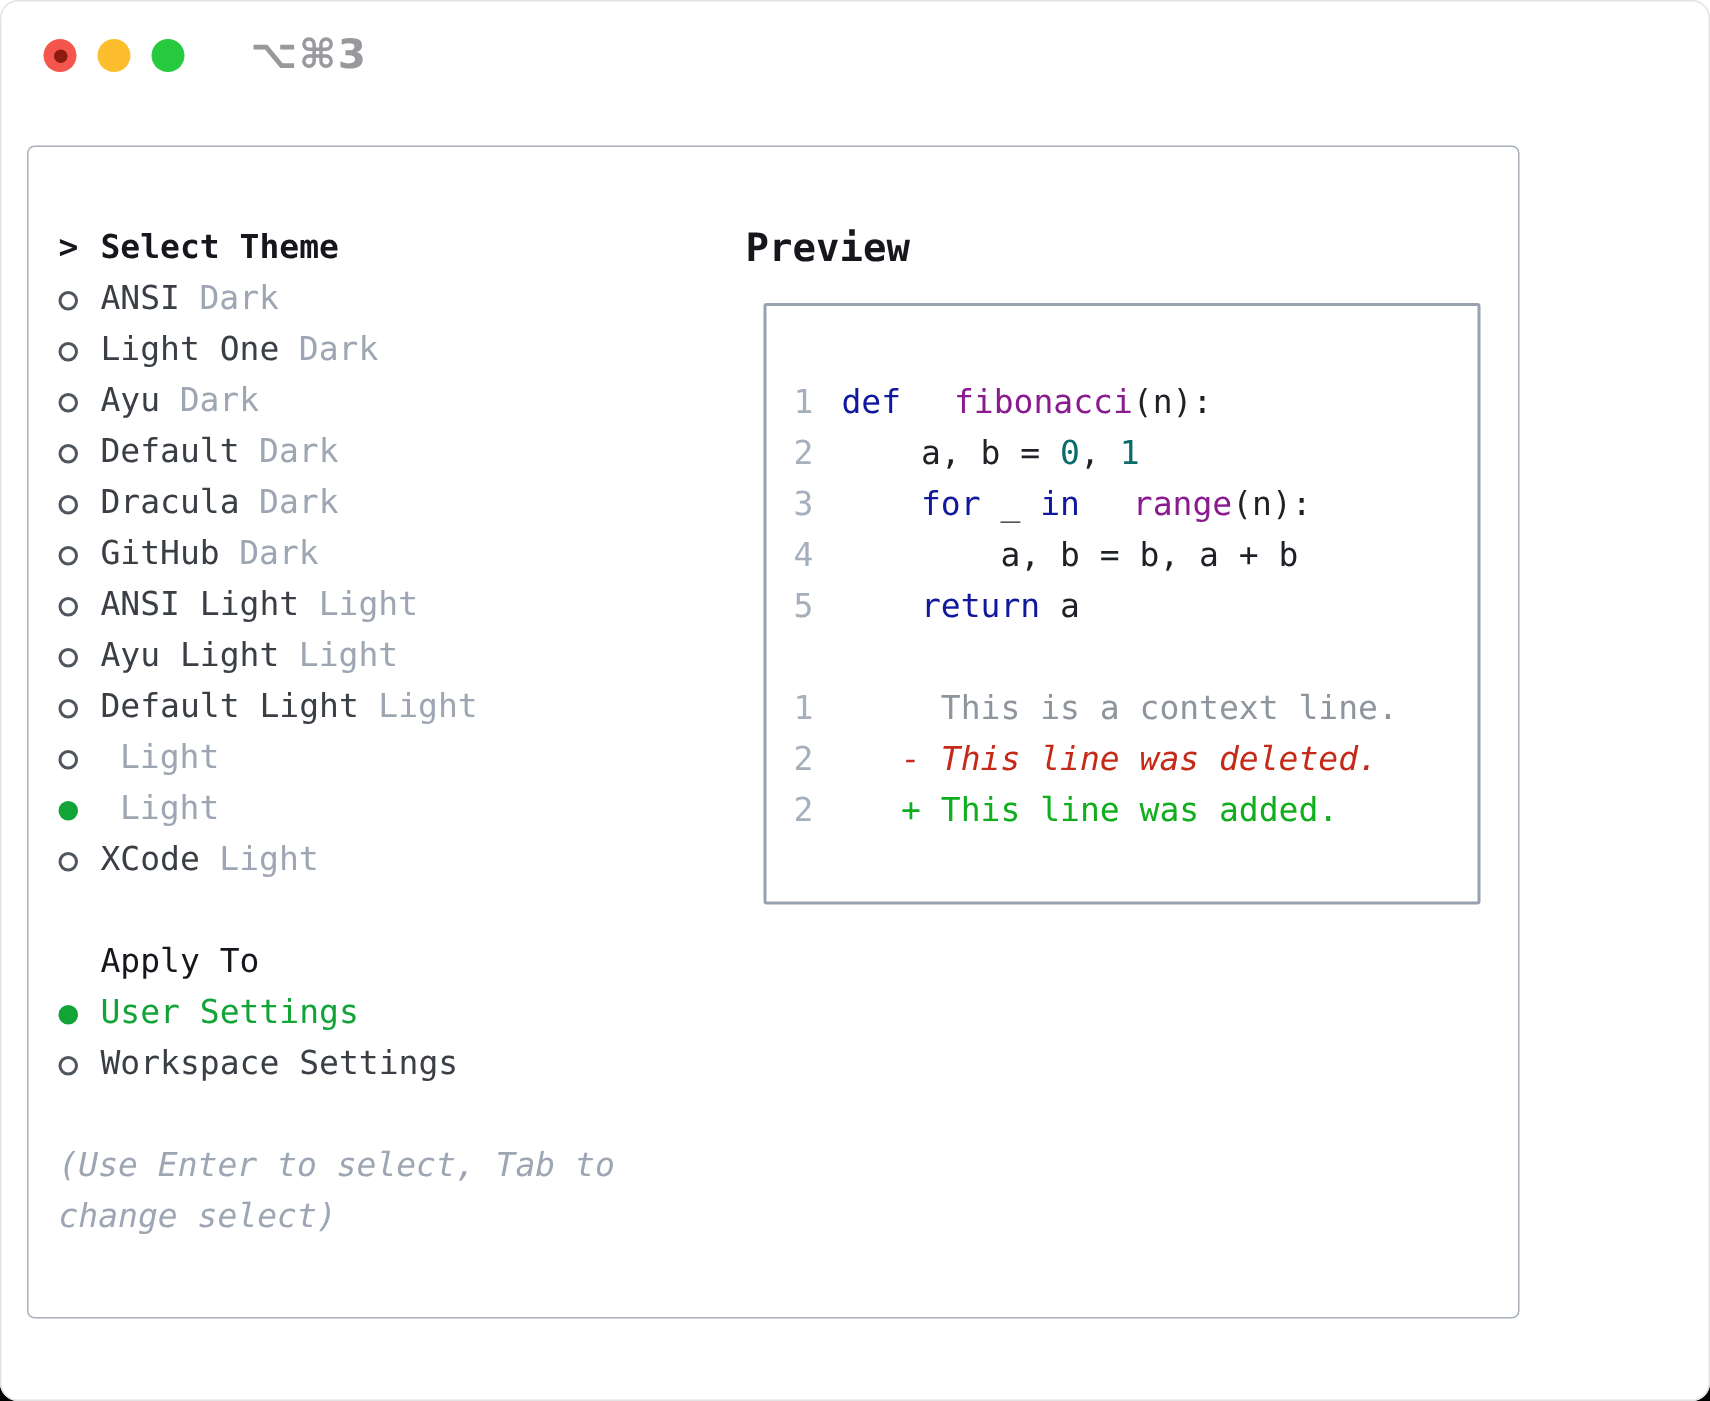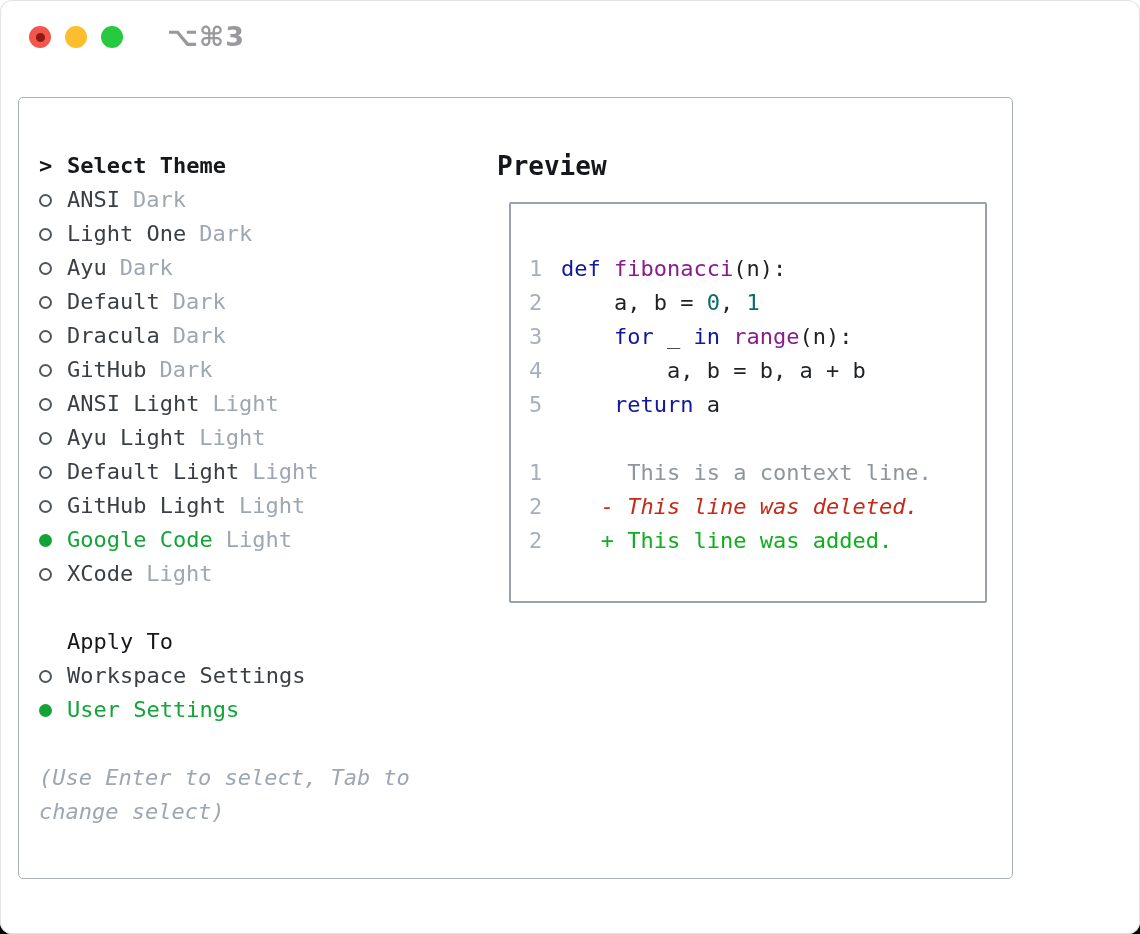--- a/index.html
+++ b/index.html
@@ -38,21 +38,21 @@
   .help { color:var(--muted);font-style:italic; }
 
   
   .preview-label { position:absolute; left:478px; top:51px; height:34px; line-height:34px;
                    font-size:26px; font-weight:bold; color:var(--heading); }
   .preview-box { position:absolute; left:490px; top:104px; width:478px; height:401px;
                  border:2px solid var(--border-preview); border-radius:2px; padding:48px 0 0 18px; }
   .cline { display:flex; height:34px; line-height:34px; font-size:22px; white-space:pre; }
   .ln { width:32px; flex:0 0 32px; color:var(--ln); }
   .tok-keyword  { color:var(--kw); }
-  .tok-function { color:var(--fn); }
+  .tok-function { color:var(--fn);margin-left:22px; }
   .tok-number   { color:var(--num); }
   .tok-plain    { color:var(--plain); }
   .diff-context { color:var(--ctx); }
   .diff-deleted { color:var(--del);font-style:italic; }
   .diff-added   { color:var(--add); }
 </style>
 </head>
 <body>
 
 <div class="screen">
@@ -71,27 +71,27 @@
         <div class="row"><span class="marker"><span class="chev">&gt;</span></span><span class="heading-label">Select Theme</span></div>
         <div class="row"><span class="marker"><span class="dot hollow"></span></span><span class="theme-name">ANSI</span><span class="tag">Dark</span></div>
         <div class="row"><span class="marker"><span class="dot hollow"></span></span><span class="theme-name">Light One</span><span class="tag">Dark</span></div>
         <div class="row"><span class="marker"><span class="dot hollow"></span></span><span class="theme-name">Ayu</span><span class="tag">Dark</span></div>
         <div class="row"><span class="marker"><span class="dot hollow"></span></span><span class="theme-name">Default</span><span class="tag">Dark</span></div>
         <div class="row"><span class="marker"><span class="dot hollow"></span></span><span class="theme-name">Dracula</span><span class="tag">Dark</span></div>
         <div class="row"><span class="marker"><span class="dot hollow"></span></span><span class="theme-name">GitHub</span><span class="tag">Dark</span></div>
         <div class="row"><span class="marker"><span class="dot hollow"></span></span><span class="theme-name">ANSI Light</span><span class="tag">Light</span></div>
         <div class="row"><span class="marker"><span class="dot hollow"></span></span><span class="theme-name">Ayu Light</span><span class="tag">Light</span></div>
         <div class="row"><span class="marker"><span class="dot hollow"></span></span><span class="theme-name">Default Light</span><span class="tag">Light</span></div>
-        <div class="row"><span class="marker"><span class="dot hollow"></span></span><span class="theme-name">GitHub Light</span><span class="tag">Light</span></div>
-        <div class="row"><span class="marker"><span class="dot filled"></span></span><span class="theme-name selected">Google Code</span><span class="tag">Light</span></div>
+        <div class="row"><span class="marker"><span class="dot hollow"></span></span><span class="tag">Light</span></div>
+        <div class="row"><span class="marker"><span class="dot filled"></span></span><span class="tag">Light</span></div>
         <div class="row"><span class="marker"><span class="dot hollow"></span></span><span class="theme-name">XCode</span><span class="tag">Light</span></div>
         <div class="row"></div>
         <div class="row"><span class="marker"></span><span class="subheading">Apply To</span></div>
+        <div class="row"><span class="marker"><span class="dot filled"></span></span><span class="theme-name selected">User Settings</span></div>
         <div class="row"><span class="marker"><span class="dot hollow"></span></span><span class="theme-name">Workspace Settings</span></div>
-        <div class="row"><span class="marker"><span class="dot filled"></span></span><span class="theme-name selected">User Settings</span></div>
         <div class="row"></div>
         <div class="row help">(Use Enter to select, Tab to</div>
         <div class="row help">change select)</div>
       </div>
     <div class="preview-label">Preview</div>
     <div class="preview-box" id="preview-box">
         <div class="cline"><span class="ln">1</span><span class="code"><span class="tok-keyword">def</span><span class="tok-plain"> </span><span class="tok-function">fibonacci</span><span class="tok-plain">(n):</span></span></div>
         <div class="cline"><span class="ln">2</span><span class="code"><span class="tok-plain">    a, b = </span><span class="tok-number">0</span><span class="tok-plain">, </span><span class="tok-number">1</span></span></div>
         <div class="cline"><span class="ln">3</span><span class="code"><span class="tok-plain">    </span><span class="tok-keyword">for</span><span class="tok-plain"> _ </span><span class="tok-keyword">in</span><span class="tok-plain"> </span><span class="tok-function">range</span><span class="tok-plain">(n):</span></span></div>
         <div class="cline"><span class="ln">4</span><span class="code"><span class="tok-plain">        a, b = b, a + b</span></span></div>

